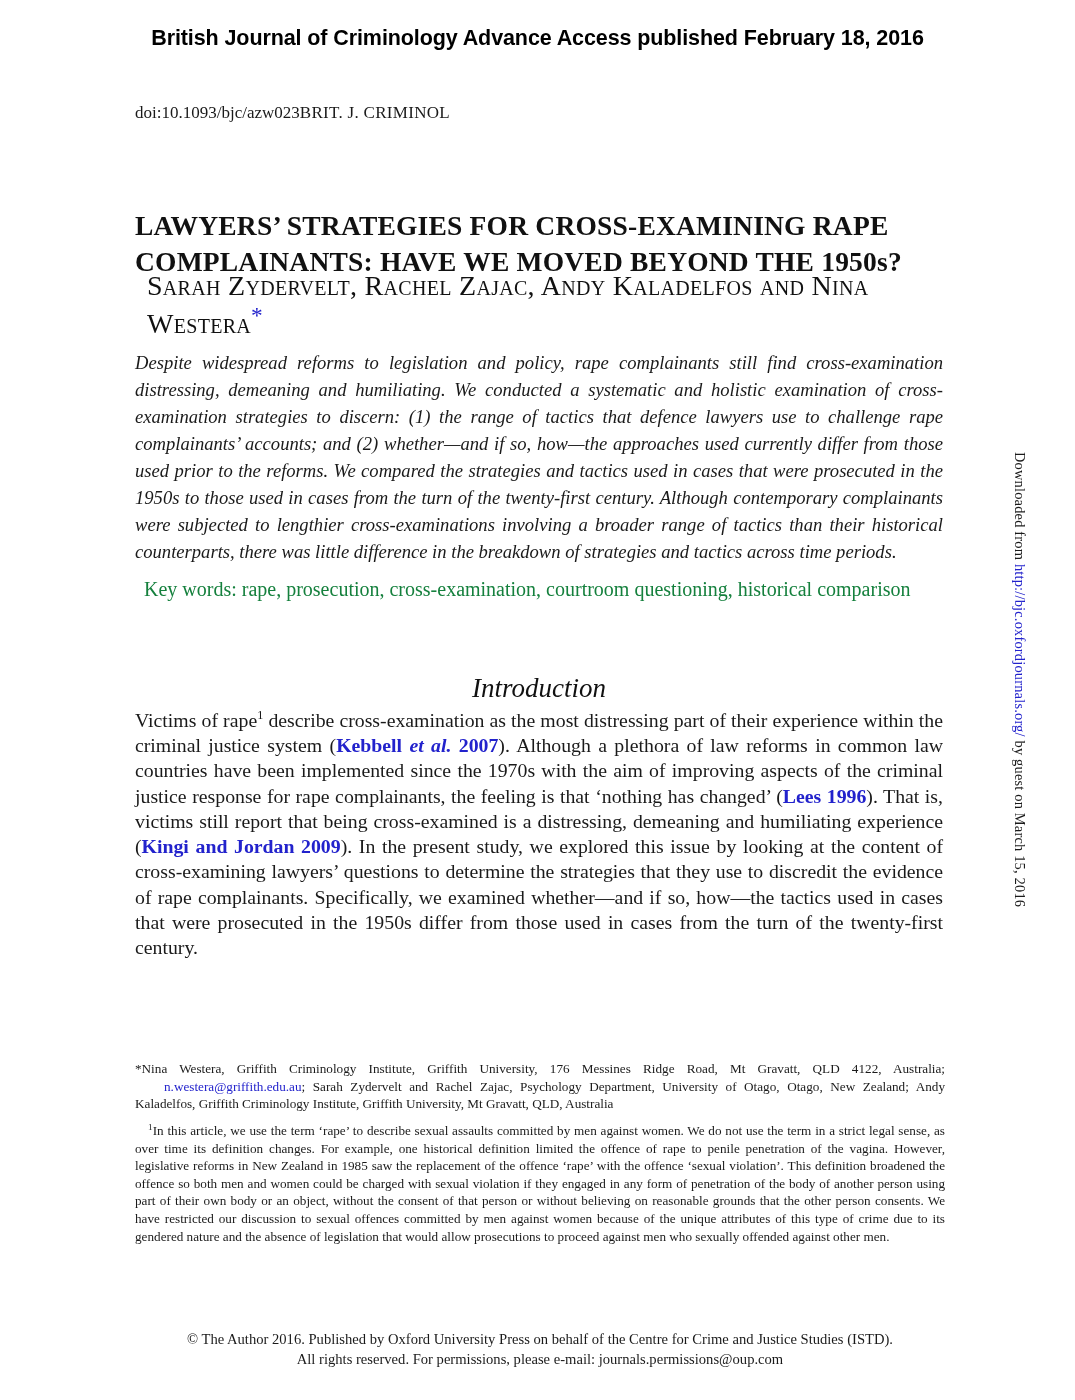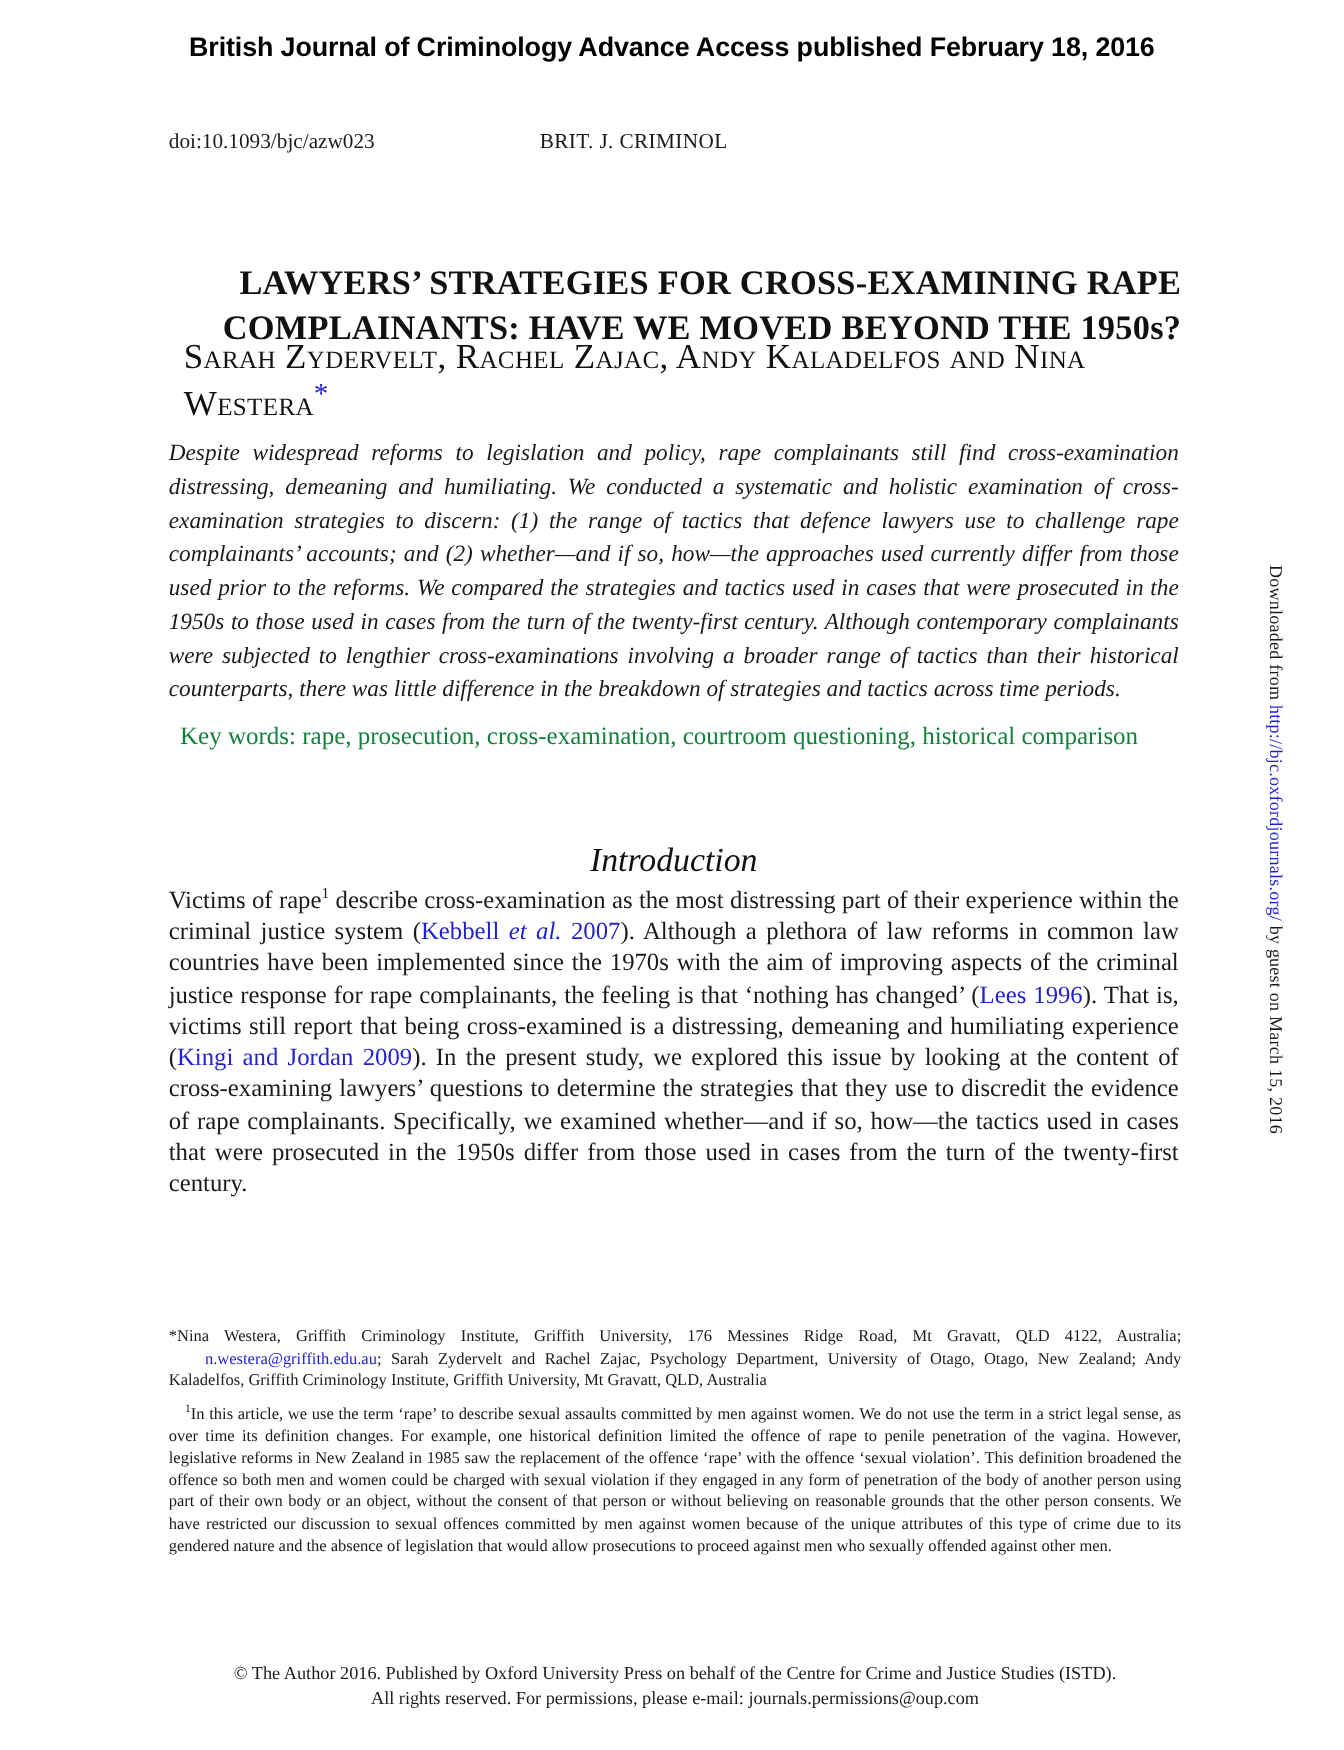--- a/index.html
+++ b/index.html
@@ -43,31 +43,30 @@
     top: 103px;
     width: 810px;
     font-size: 17px;
     color: #1a1a1a;
   }
   .doi-row .doi {
     display: inline-block;
   }
   .doi-row .journal {
     display: inline-block;
-    margin-left: 132px;
     letter-spacing: 0.3px;
   }
 
   
   .article-title {
     position: absolute;
     left: 135px;
     top: 190px;
     width: 810px;
-    text-align: right;
+    text-align: left;
     font-size: 27.5px;
     line-height: 1.28;
     letter-spacing: 0.2px;
     color: #111;
   }
 
   
   .authors {
     position: absolute;
     left: 147px;
@@ -136,20 +135,21 @@
     color: #1a1a1a;
   }
   .body-text sup {
     font-size: 0.62em;
     vertical-align: super;
     line-height: 0;
   }
   a.ref {
     color: #2222cc;
     text-decoration: none;
+    font-weight: bold;
   }
   .ital { font-style: italic; }
 
   
   .footnotes {
     position: absolute;
     left: 135px;
     top: 1060px;
     width: 810px;
     font-size: 13.2px;

